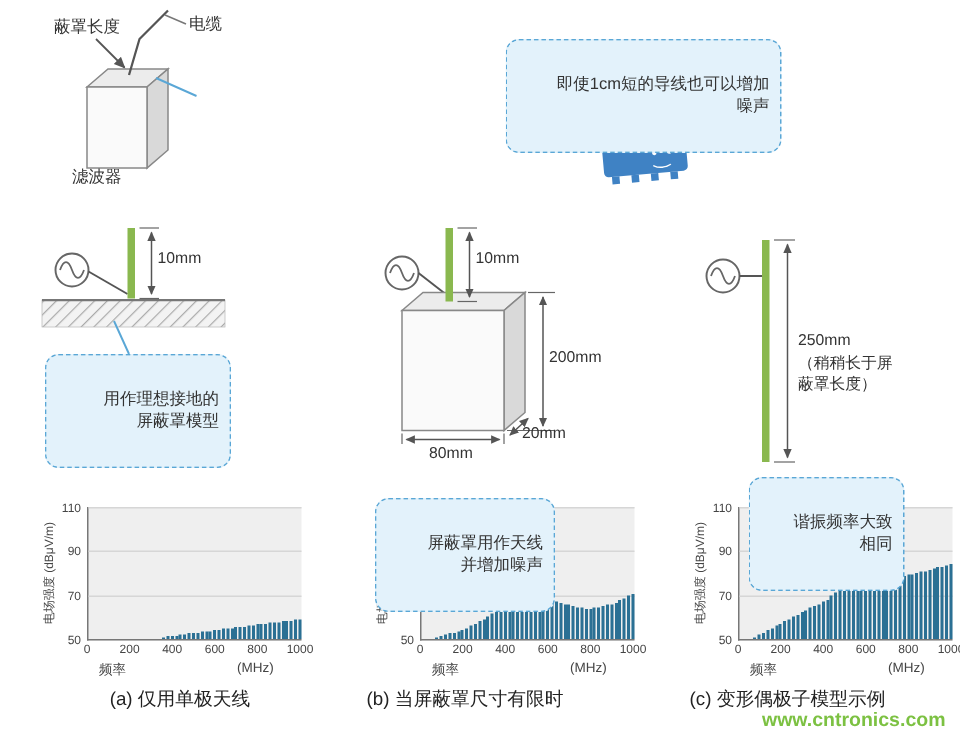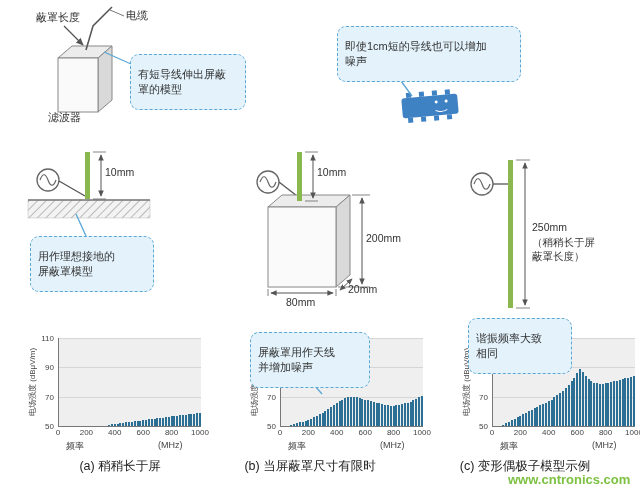--- a/index.html
+++ b/index.html
@@ -4,21 +4,21 @@
 <style>
   html,body{margin:0;padding:0;background:#fff}
   #canvas{position:relative;width:640px;height:493px;background:#fff;overflow:hidden;
           font-family:"Liberation Sans","DejaVu Sans",sans-serif;color:#333}
   .layer{position:absolute;left:0;top:0;z-index:1;pointer-events:none}
   .tails{position:absolute;left:0;top:0;z-index:4;pointer-events:none}
   .lbl{position:absolute;font-size:11px;z-index:3;white-space:nowrap}
   .dim{position:absolute;font-size:10.5px;z-index:3;white-space:nowrap}
   .ml{white-space:pre-line}
   .callout{position:absolute;background:#e3f2fb;border:1.5px dashed #5aa7d6;border-radius:9px;
-           padding:12px 7px;font-size:11px;line-height:1.35;color:#333;text-align:left;
+           padding:22px 7px;font-size:11px;line-height:1.35;color:#333;text-align:right;
            z-index:6;white-space:pre-line}
   .chart{position:absolute;width:190px;height:130px;z-index:2}
   .plot{position:absolute;left:40px;top:8px;width:142px;height:88px;background:#efefef;
         border-left:1px solid #777;border-bottom:1px solid #777}
   .bar{position:absolute;bottom:0;width:2px;background:#2b7094}
   .grid{position:absolute;left:0;width:100%;height:1px;background:#d6d6d6}
   .ytick{position:absolute;left:12px;width:24px;text-align:right;font-size:8px;color:#444}
   .xtick{position:absolute;width:24px;text-align:center;font-size:8px;color:#444}
   .ylab{position:absolute;left:-36px;top:47px;width:100px;height:10px;text-align:center;
         font-size:8px;color:#444;transform:rotate(-90deg)}
@@ -99,29 +99,27 @@
       <line x1="516" y1="160" x2="530" y2="160" stroke="#666" stroke-width="0.8"></line>
       <line x1="516" y1="308" x2="530" y2="308" stroke="#666" stroke-width="0.8"></line>
       <line x1="525" y1="163" x2="525" y2="305" stroke="#555" stroke-width="1" marker-start="url(#ah)" marker-end="url(#ah)"></line>
     </g>
   </svg>
 
   <div class="lbl" style="left:36px;top:10px">蔽罩长度</div>
   <div class="lbl" style="left:126px;top:8px">电缆</div>
   <div class="lbl" style="left:48px;top:110px">滤波器</div>
 
-  <div class="callout" style="left:130px;top:54px;width:100px">有短导线伸出屏蔽
-罩的模型</div>
   <div class="callout" style="left:337px;top:26px;width:168px">即使1cm短的导线也可以增加
 噪声</div>
   <div class="callout" style="left:250px;top:332px;width:104px">屏蔽罩用作天线
 并增加噪声</div>
   <div class="callout" style="left:30px;top:236px;width:108px">用作理想接地的
 屏蔽罩模型</div>
-  <div class="callout" style="left:468px;top:318px;width:88px">谐振频率大致
+  <div class="callout" style="left:499px;top:318px;width:88px">谐振频率大致
 相同</div>
 
   <div class="chip">
     <div class="pin t" style="left:5px"></div>
     <div class="pin t" style="left:18px"></div>
     <div class="pin t" style="left:31px"></div>
     <div class="pin t" style="left:44px"></div>
     <div class="pin b" style="left:5px"></div>
     <div class="pin b" style="left:18px"></div>
     <div class="pin b" style="left:31px"></div>
@@ -321,21 +319,21 @@
       <div class="ytick" style="top: 33.3333px;">90</div>
       <div class="ytick" style="top: 4px;">110</div>
       <div class="xtick" style="left: 28px; top: 98px;">0</div>
       <div class="xtick" style="left: 56.4px; top: 98px;">200</div>
       <div class="xtick" style="left: 84.8px; top: 98px;">400</div>
       <div class="xtick" style="left: 113.2px; top: 98px;">600</div>
       <div class="xtick" style="left: 141.6px; top: 98px;">800</div>
       <div class="xtick" style="left: 170px; top: 98px;">1000</div>
     </div>
 
-  <div class="caption" style="left:20px">(a) 稍稍长于屏</div>
+  <div class="caption" style="left:20px">(a) 仅用单极天线</div>
   <div class="caption" style="left:425px">(c) 变形偶极子模型示例</div>
   <div class="caption" style="left:210px">(b) 当屏蔽罩尺寸有限时</div>
 
   <div class="watermark">www.cntronics.com</div>
 
   <svg class="tails" width="640" height="493" viewBox="0 0 640 493">
     <line x1="131" y1="64" x2="104" y2="52" stroke="#5aa7d6" stroke-width="1.3"></line>
     <line x1="390" y1="66" x2="412" y2="96" stroke="#5aa7d6" stroke-width="1.3"></line>
     <line x1="86" y1="236" x2="76" y2="214" stroke="#5aa7d6" stroke-width="1.3"></line>
     <line x1="300" y1="369" x2="322" y2="394" stroke="#5aa7d6" stroke-width="1.3"></line>

